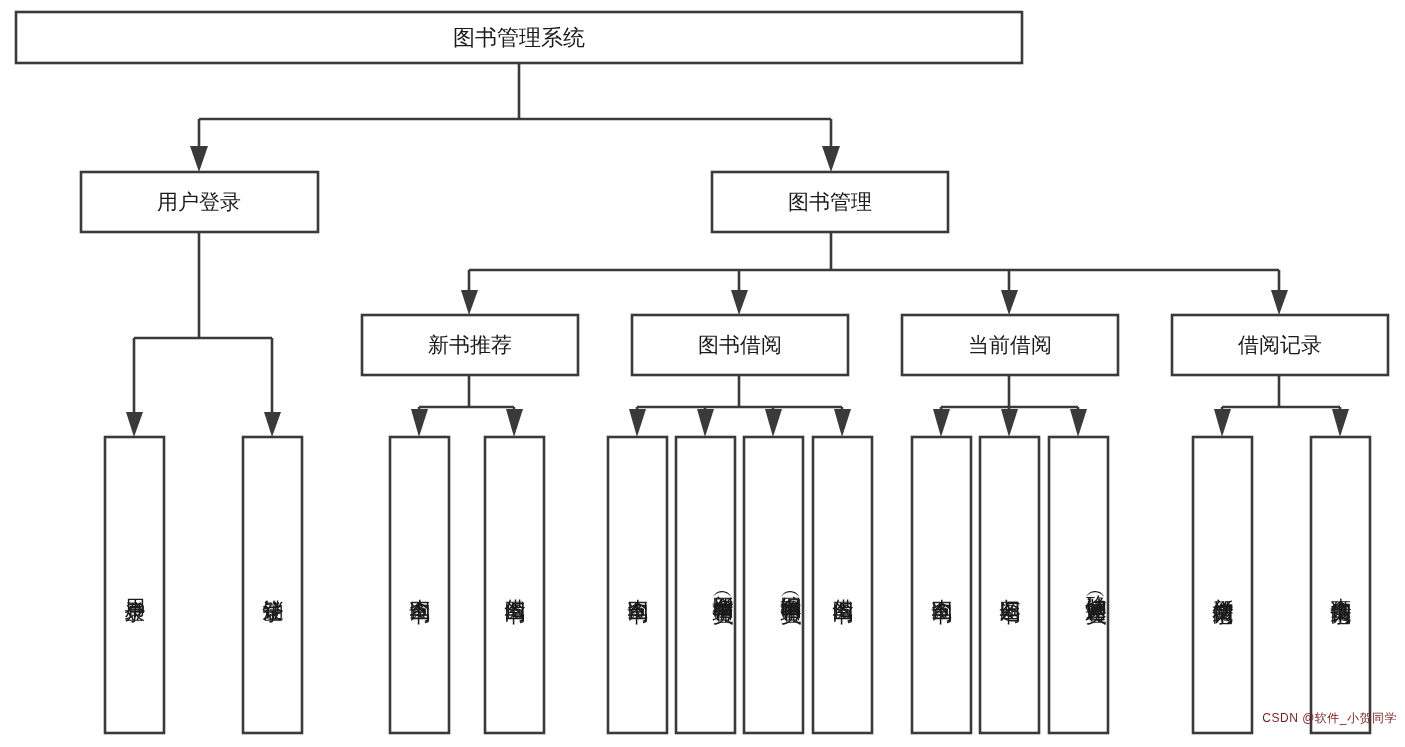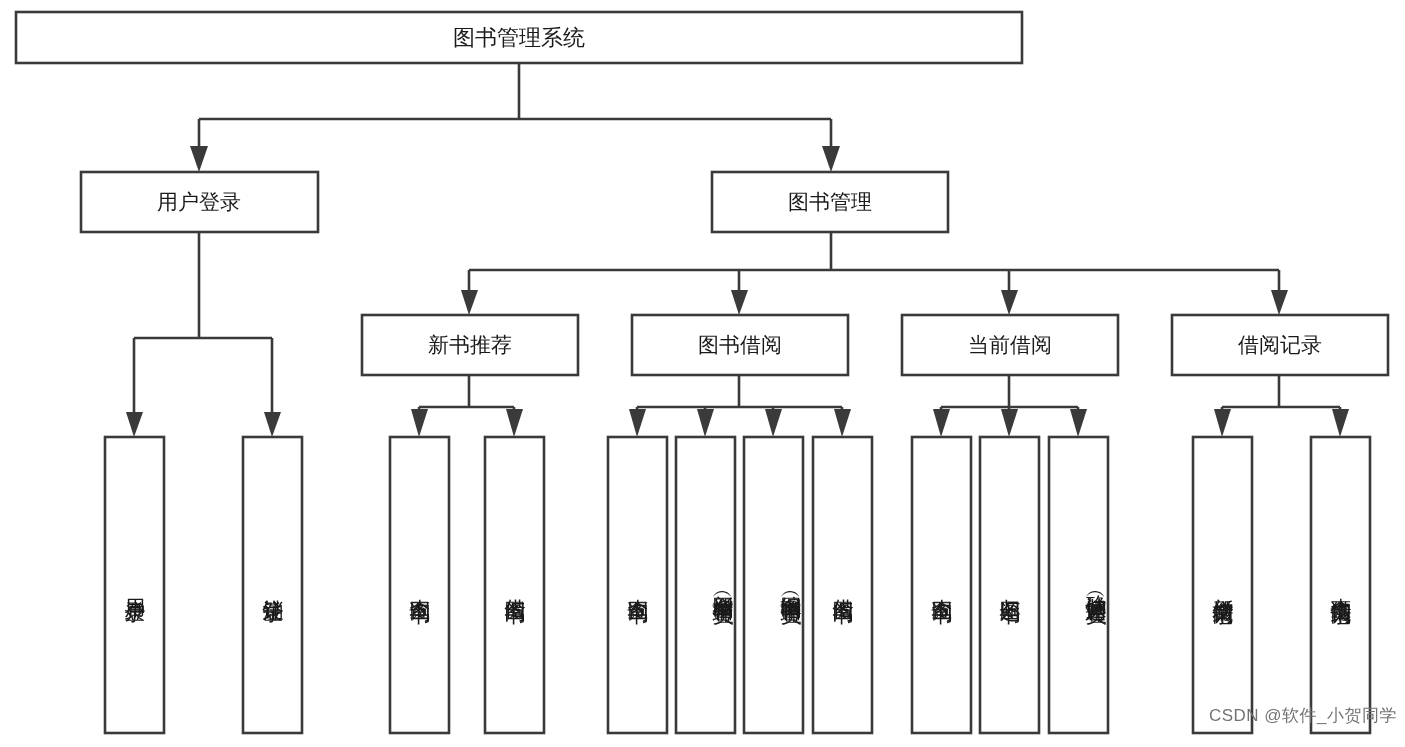--- a/index.html
+++ b/index.html
@@ -71,22 +71,22 @@
     justify-content: center;
     text-align: center;
     white-space: nowrap;
     pointer-events: none;
   }
   .watermark {
     position: absolute;
     right: 8px;
     bottom: 5px;
     font-family: "Liberation Sans", "DejaVu Sans", sans-serif;
-    font-size: 17px;
-    color: #737373;
+    font-size: 12px;
+    color: #7f1d1d;
     letter-spacing: 0.5px;
     white-space: nowrap;
     margin-left: 40px;
   }
 </style>
 </head>
 <body>
 
 <div id="diagram-root">
 

